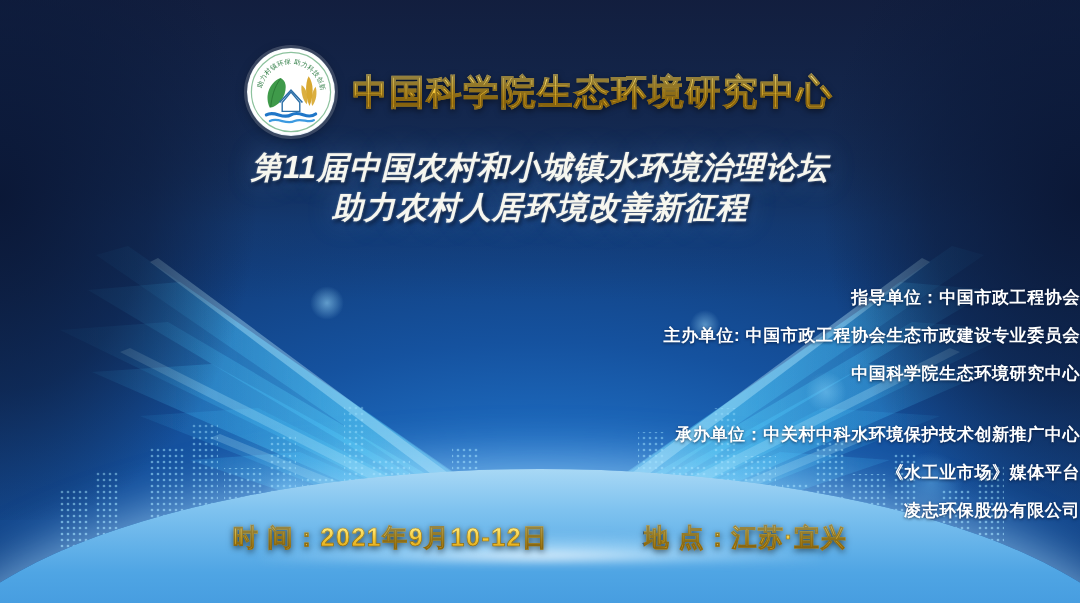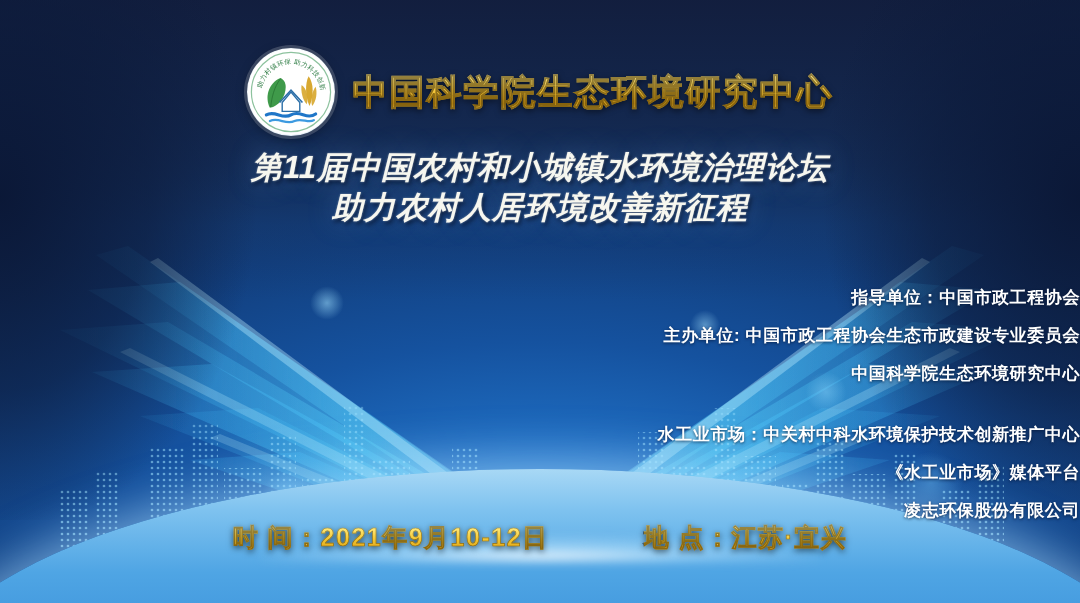--- a/index.html
+++ b/index.html
@@ -322,21 +322,21 @@
     <div class="title-block">
       <div class="title-line">第11届中国农村和小城镇水环境治理论坛</div>
       <div class="title-line">助力农村人居环境改善新征程</div>
     </div>
 
     <div class="orgs">
       <div class="org-line">指导单位：中国市政工程协会</div>
       <div class="org-line">主办单位:  中国市政工程协会生态市政建设专业委员会</div>
       <div class="org-line">中国科学院生态环境研究中心</div>
       <div class="org-gap"></div>
-      <div class="org-line">水工业市场：中关村中科水环境保护技术创新推广中心</div>
+      <div class="org-line">承办单位：中关村中科水环境保护技术创新推广中心</div>
       <div class="org-line">《水工业市场》媒体平台</div>
       <div class="org-line">凌志环保股份有限公司</div>
     </div>
 
     <div class="footer-row">
       <div class="footer-item">时 间：2021年9月10-12日</div>
       <div class="footer-item">地 点：江苏·宜兴</div>
     </div>
 
   </div>

